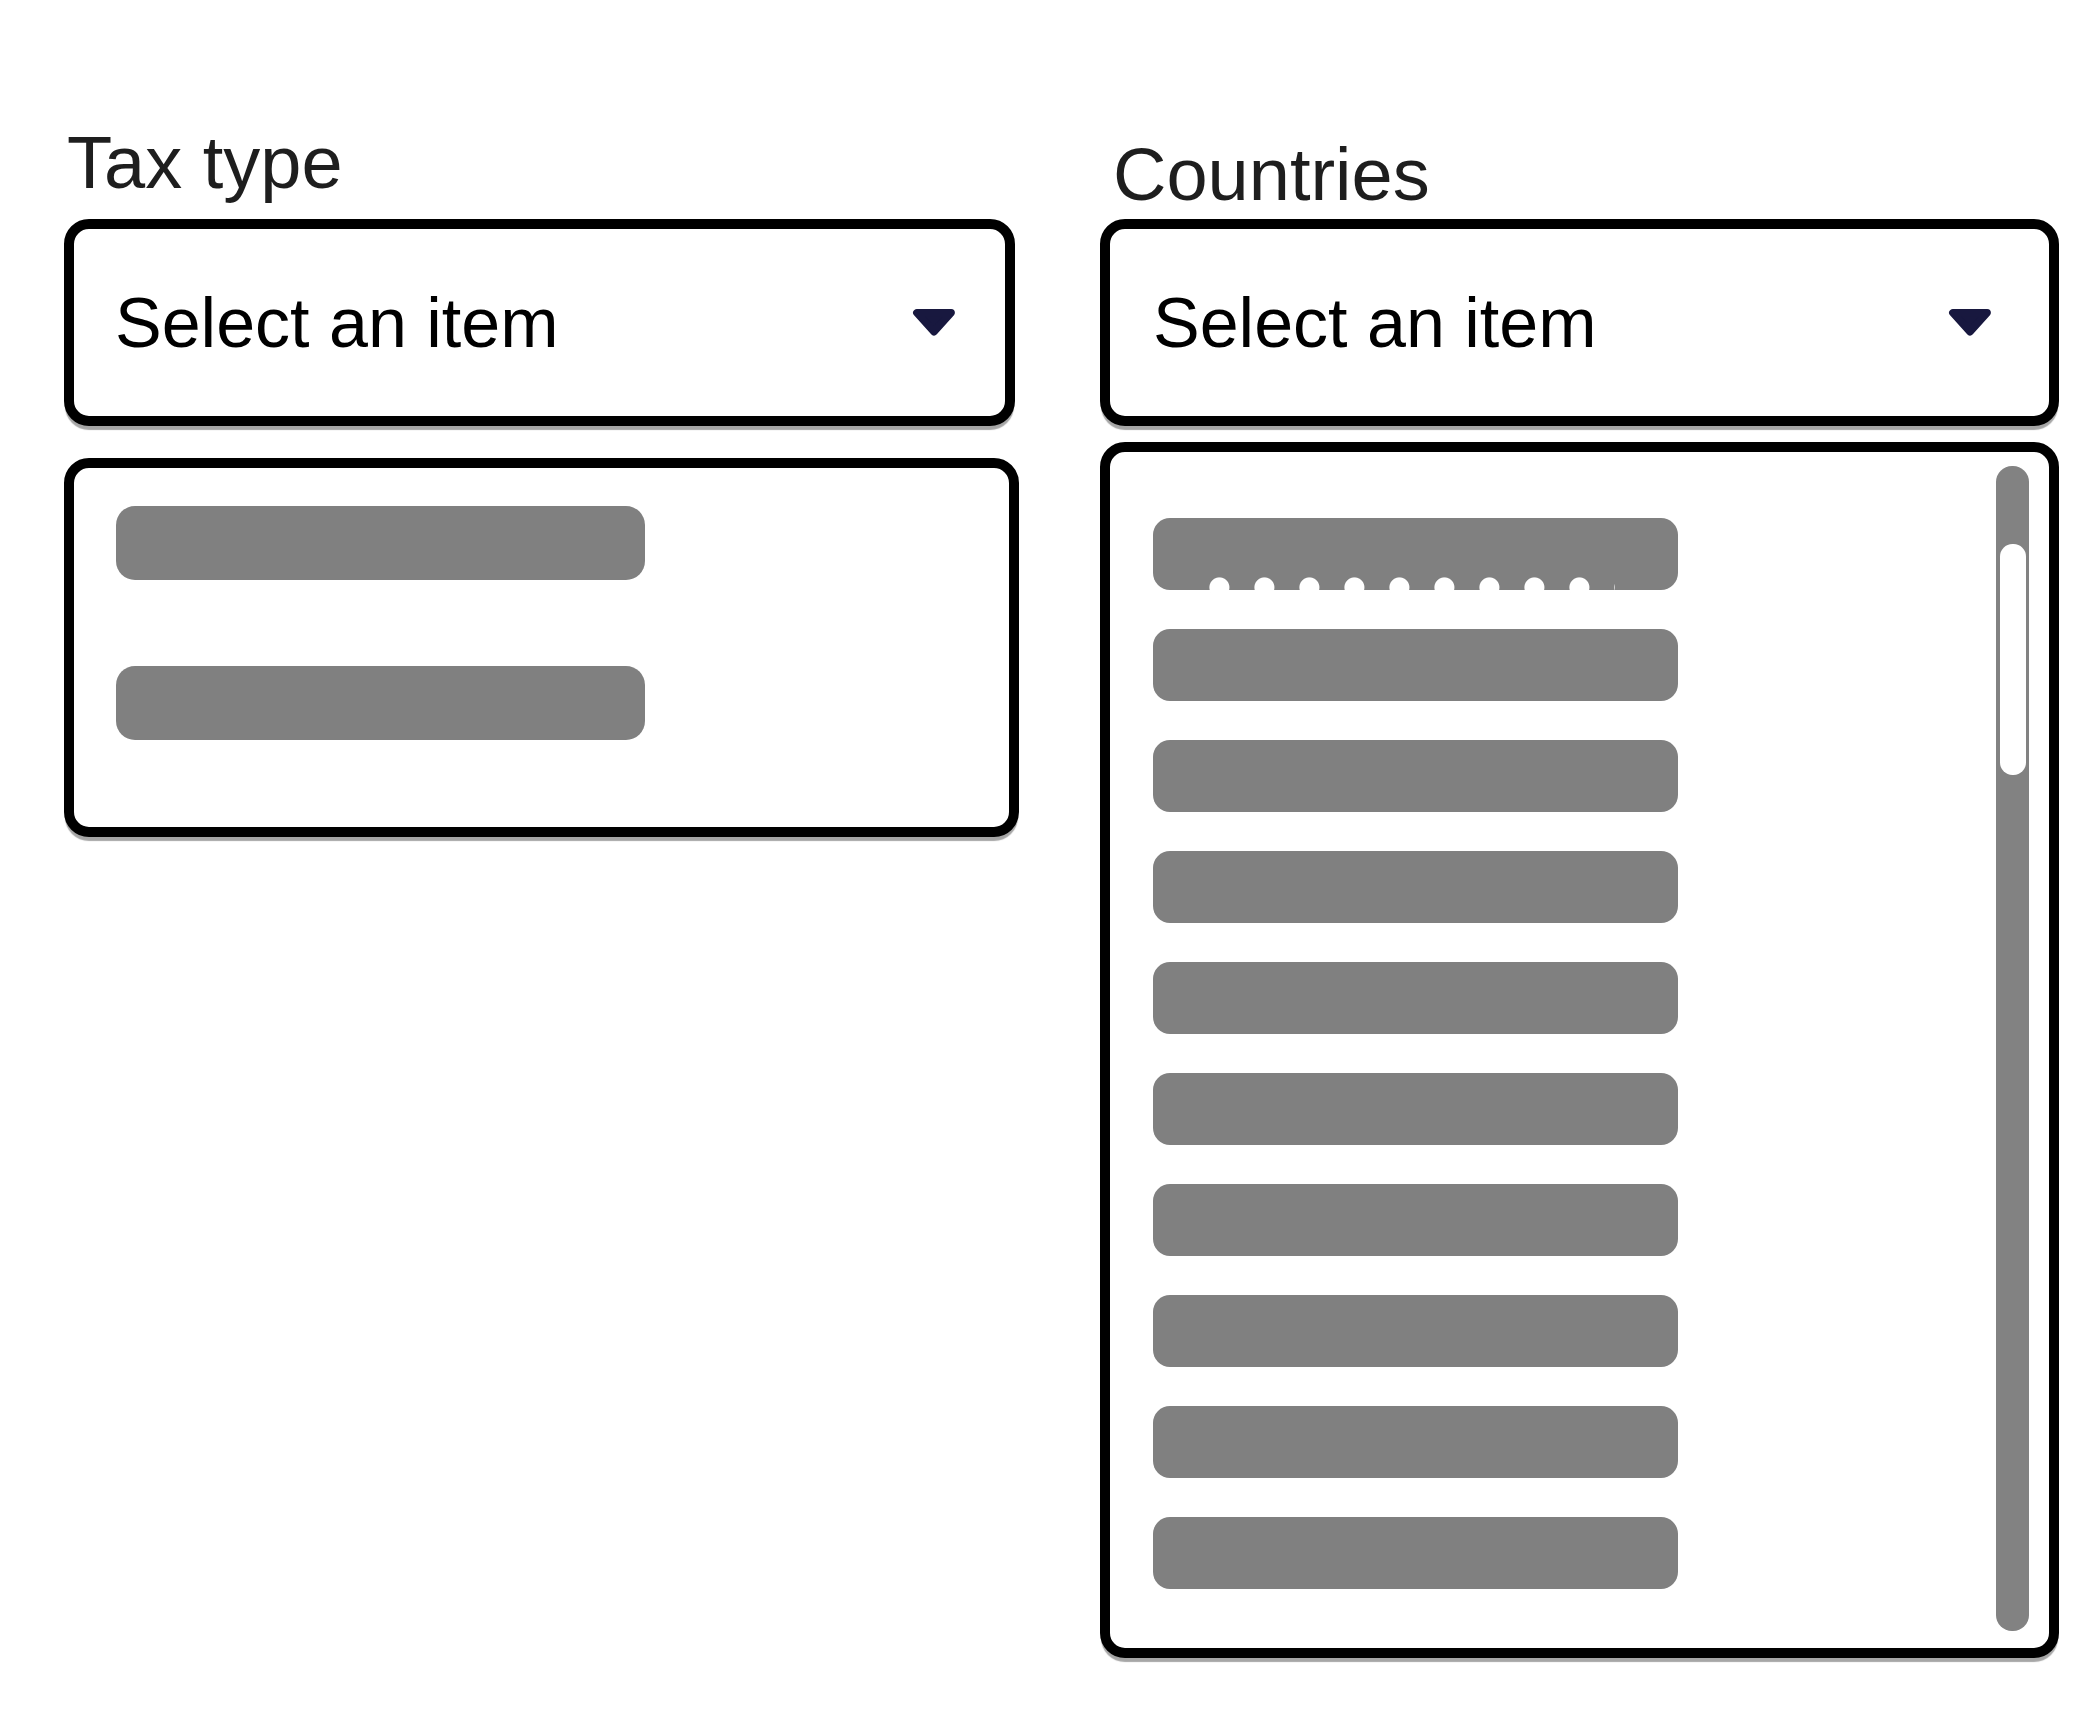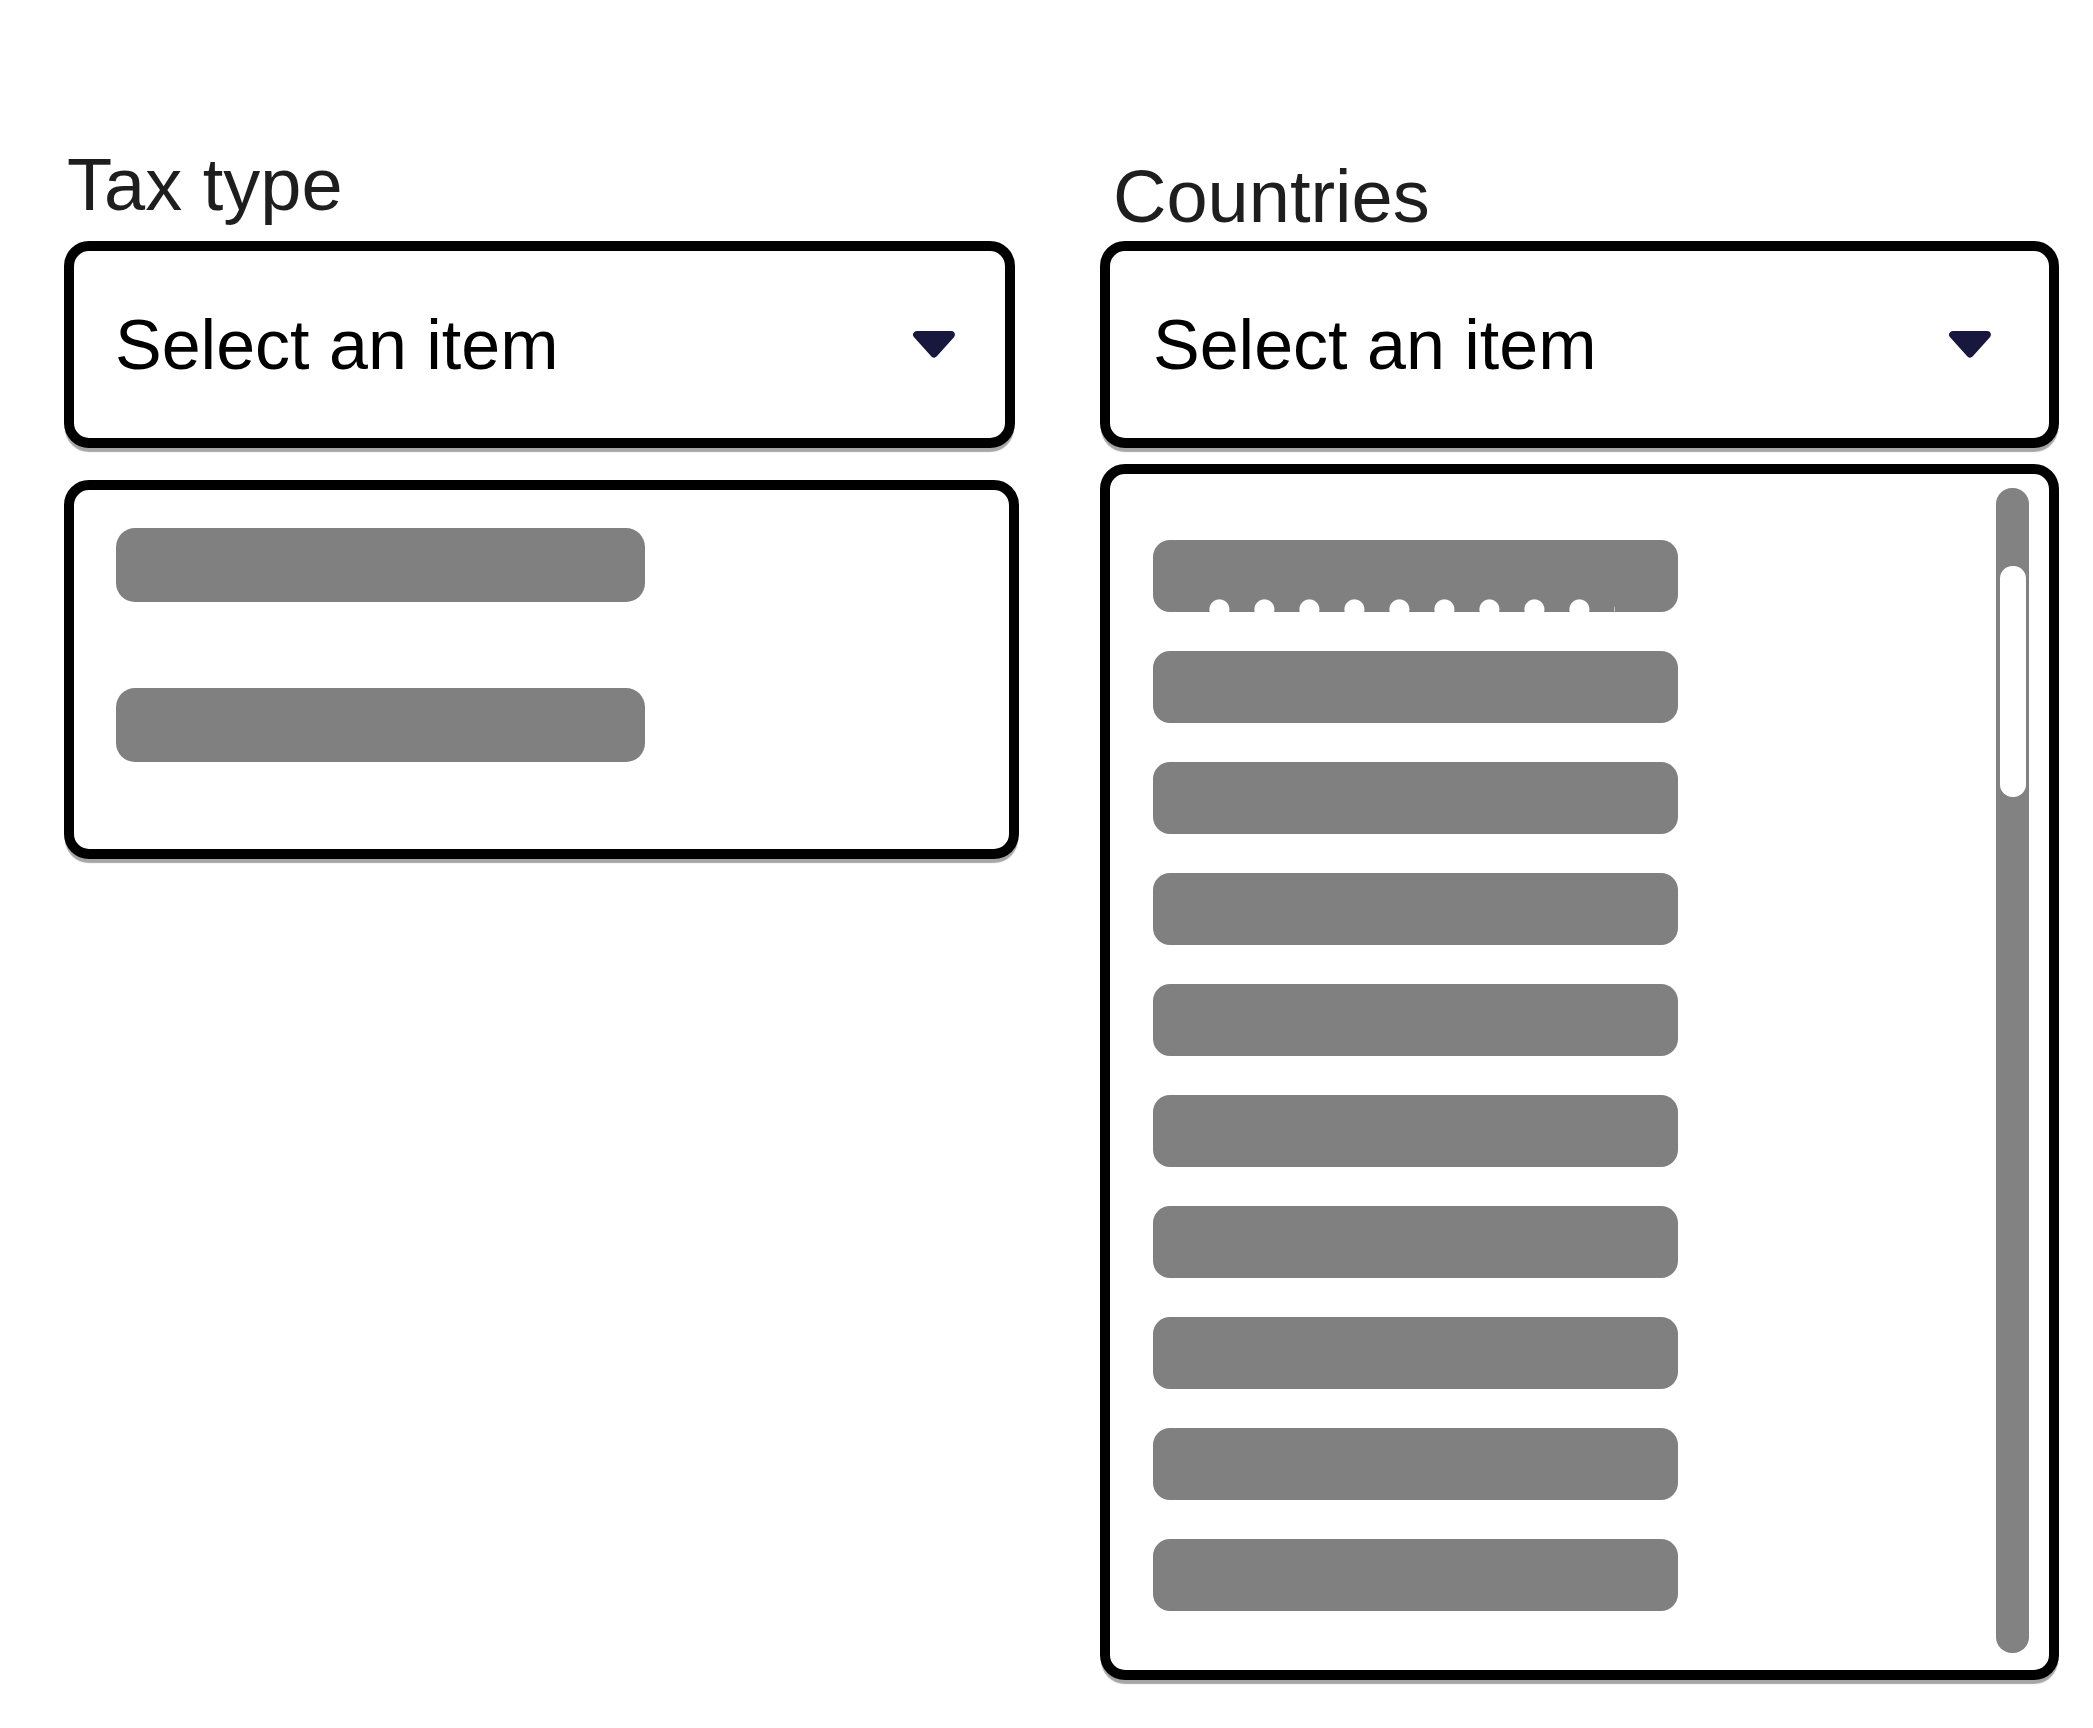--- a/index.html
+++ b/index.html
@@ -1,21 +1,21 @@
 <!DOCTYPE html>
 <html style="font-size:15px"><head>
 <meta charset="utf-8">
 <style>
   html,body{margin:0;padding:0;}
   body{
     width:2093px;height:1728px;background:#ffffff;position:relative;
     font-family:"Liberation Sans","DejaVu Sans",sans-serif;
     overflow:hidden;
   }
-  .abs{position:absolute;margin-top:22px;}
+  .abs{position:absolute;}
   .field-label{
     font-size:74px;color:#1e1e1e;line-height:1.15;white-space:nowrap;
   }
   .combobox{
     box-sizing:border-box;background:#ffffff;
     border:10.5px solid #000000;border-radius:25px;
     display:flex;align-items:center;justify-content:space-between;
     box-shadow:0 4.8px 1px -1px rgba(0,0,0,0.35);
     gap:8px;
   }

